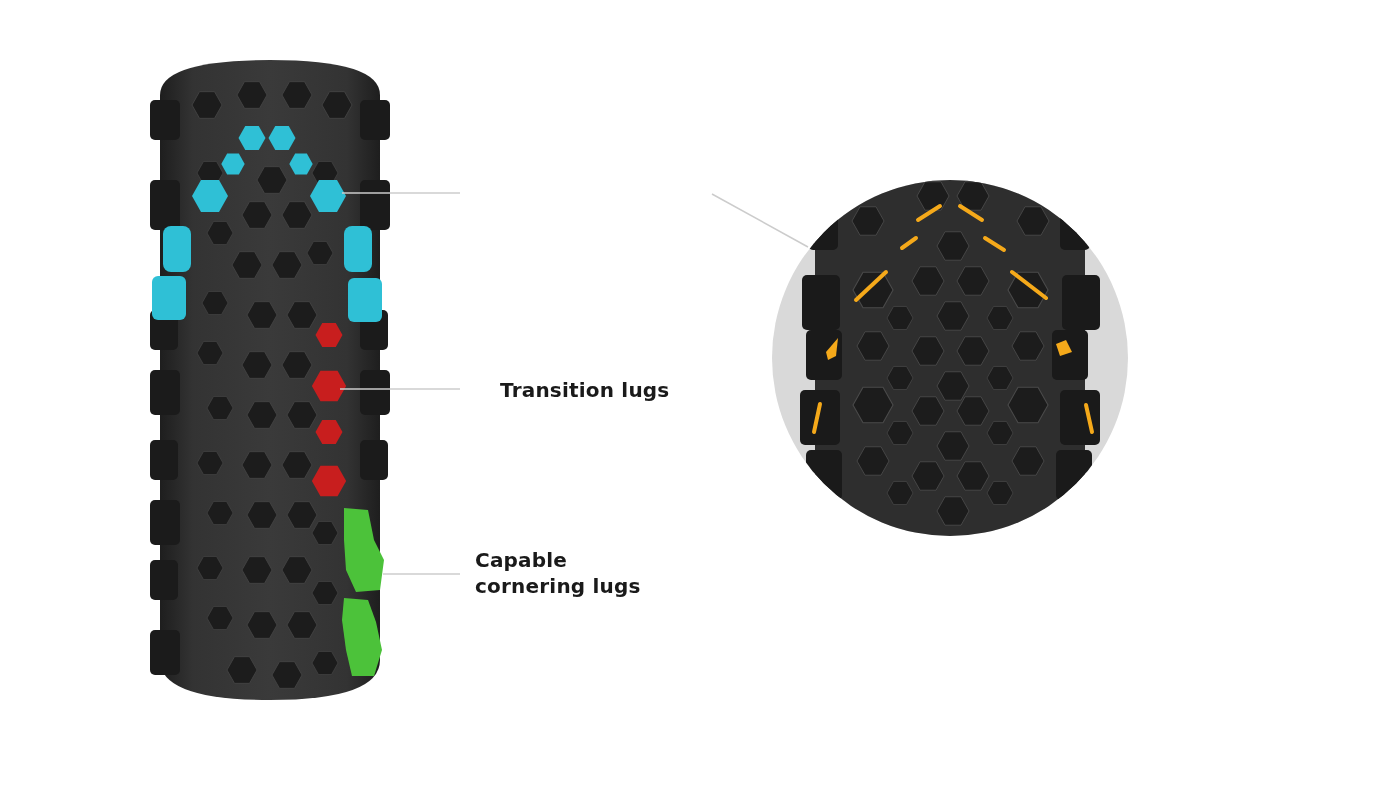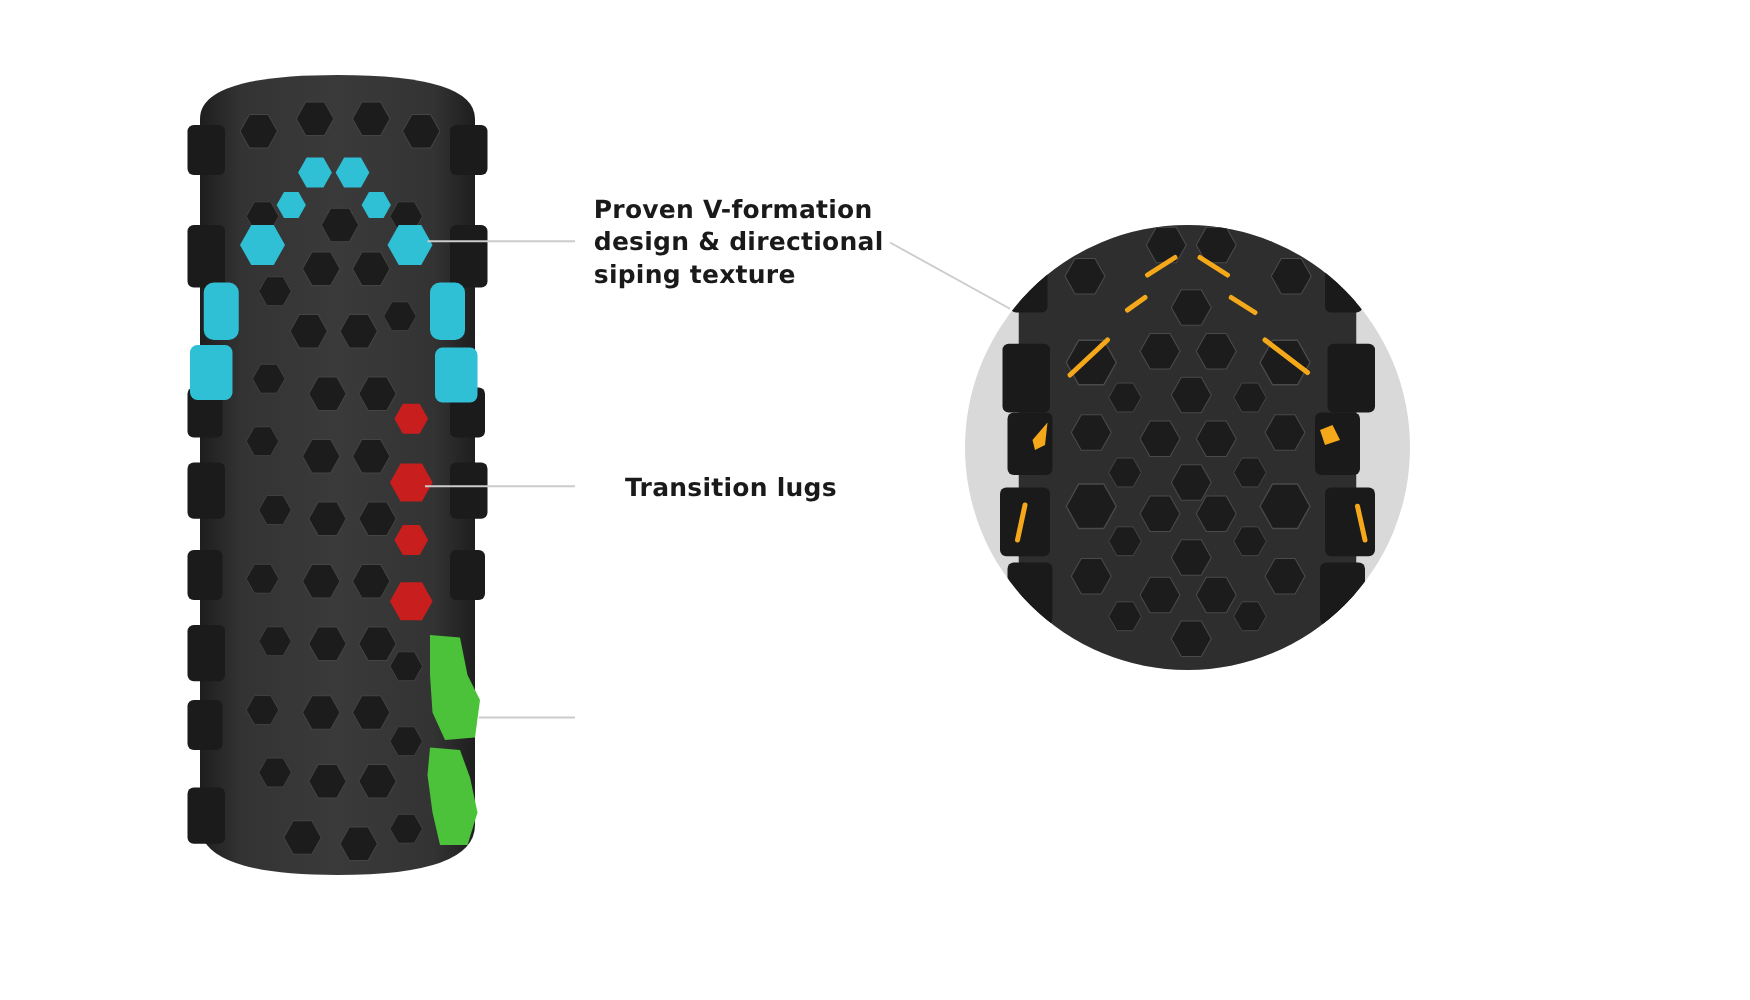--- a/index.html
+++ b/index.html
@@ -190,17 +190,16 @@
           <line x1="1086" y1="405" x2="1092" y2="432"></line>
         </g>
         <g fill="#f5a91a">
           <polygon points="826,352 838,338 836,356 828,360"></polygon>
           <polygon points="1056,344 1066,340 1072,352 1060,356"></polygon>
         </g>
       </g>
     </g>
   </svg>
 
-  <div class="label" style="left:475px; top:154px;">Proven V-formation
-design &amp; directional
-siping texture</div>
   <div class="label" style="left:500px; top:377px;">Transition lugs</div>
+  <div class="label" style="left:475px; top:547px;">Capable
+cornering lugs</div>
 </div>
 
 </body></html>

